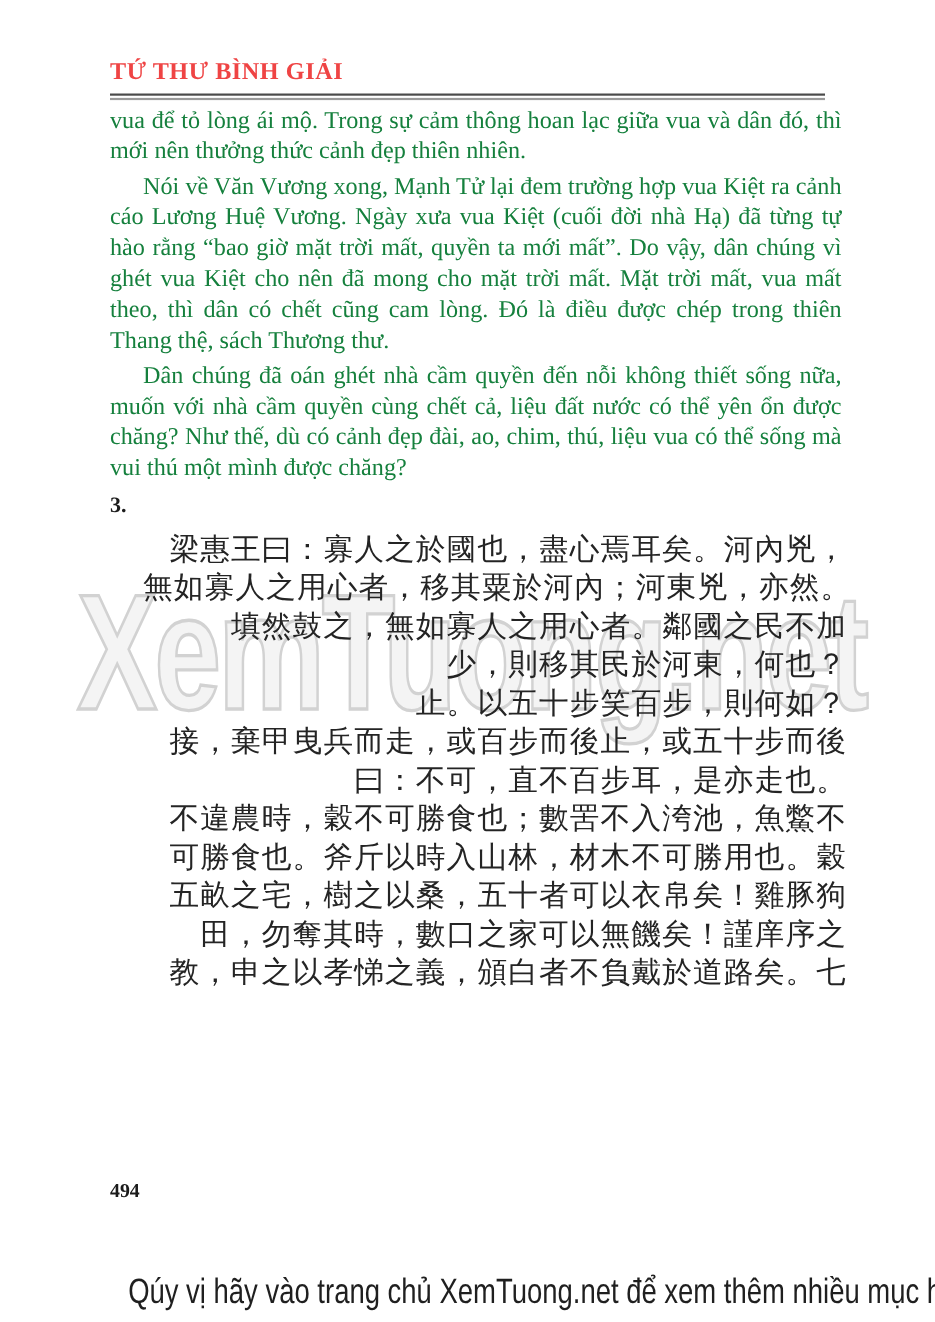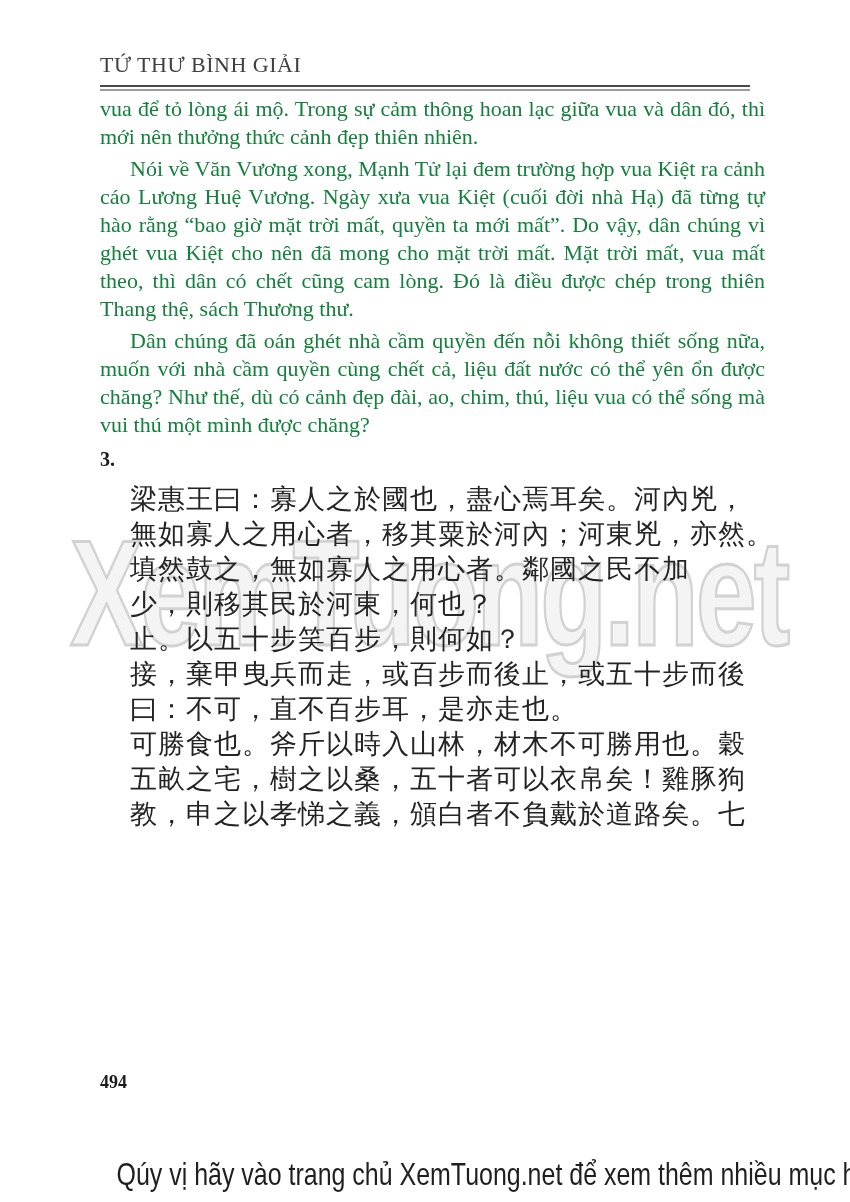--- a/index.html
+++ b/index.html
@@ -16,23 +16,23 @@
     color: #1b1b1b;
     overflow: hidden;
   }
 
   
   .header-title {
     position: absolute;
     left: 100px;
     top: 52px;
     font-size: 22px;
-    font-weight: normal;
+    font-weight: bold;
     letter-spacing: 0.5px;
-    color: #404040;
+    color: #ef4444;
     z-index: 2;
   }
   .double-rule {
     position: absolute;
     left: 100px;
     top: 85px;
     width: 650px;
     z-index: 2;
   }
   .rule-top { height: 2px; background: #4a4a4a; margin-bottom: 2px; }
@@ -85,20 +85,21 @@
   .cjk-block {
     margin-left: 30px;
     width: 640px;
     font-size: 27px;
     line-height: 35px;
     color: #242424;
   }
   .cjk-line {
     white-space: nowrap;
     letter-spacing: 1px;
+    text-align: right;
   }
 
   
   .page-number {
     position: absolute;
     left: 100px;
     top: 1072px;
     font-size: 18px;
     font-weight: bold;
     z-index: 3;
@@ -148,22 +149,24 @@
     <div class="section-number">3.</div>
 
     <div class="cjk-block">
       <div class="cjk-line">梁惠王曰：寡人之於國也，盡心焉耳矣。河內兇，</div>
       <div class="cjk-line">無如寡人之用心者，移其粟於河內；河東兇，亦然。</div>
       <div class="cjk-line">填然鼓之，無如寡人之用心者。鄰國之民不加</div>
       <div class="cjk-line">少，則移其民於河東，何也？</div>
       <div class="cjk-line">止。以五十步笑百步，則何如？</div>
       <div class="cjk-line">接，棄甲曳兵而走，或百步而後止，或五十步而後</div>
       <div class="cjk-line">曰：不可，直不百步耳，是亦走也。</div>
+      <div class="cjk-line">不違農時，穀不可勝食也；數罟不入洿池，魚鱉不</div>
       <div class="cjk-line">可勝食也。斧斤以時入山林，材木不可勝用也。穀</div>
       <div class="cjk-line">五畝之宅，樹之以桑，五十者可以衣帛矣！雞豚狗</div>
+      <div class="cjk-line">田，勿奪其時，數口之家可以無饑矣！謹庠序之</div>
       <div class="cjk-line">教，申之以孝悌之義，頒白者不負戴於道路矣。七</div>
     </div>
   </div>
 
   <div class="page-number">494</div>
 
   <div class="footer">
     <span class="footer-text">Qúy vị hãy vào trang chủ XemTuong.net để xem thêm nhiều mục hay khác</span>
   </div>
 

